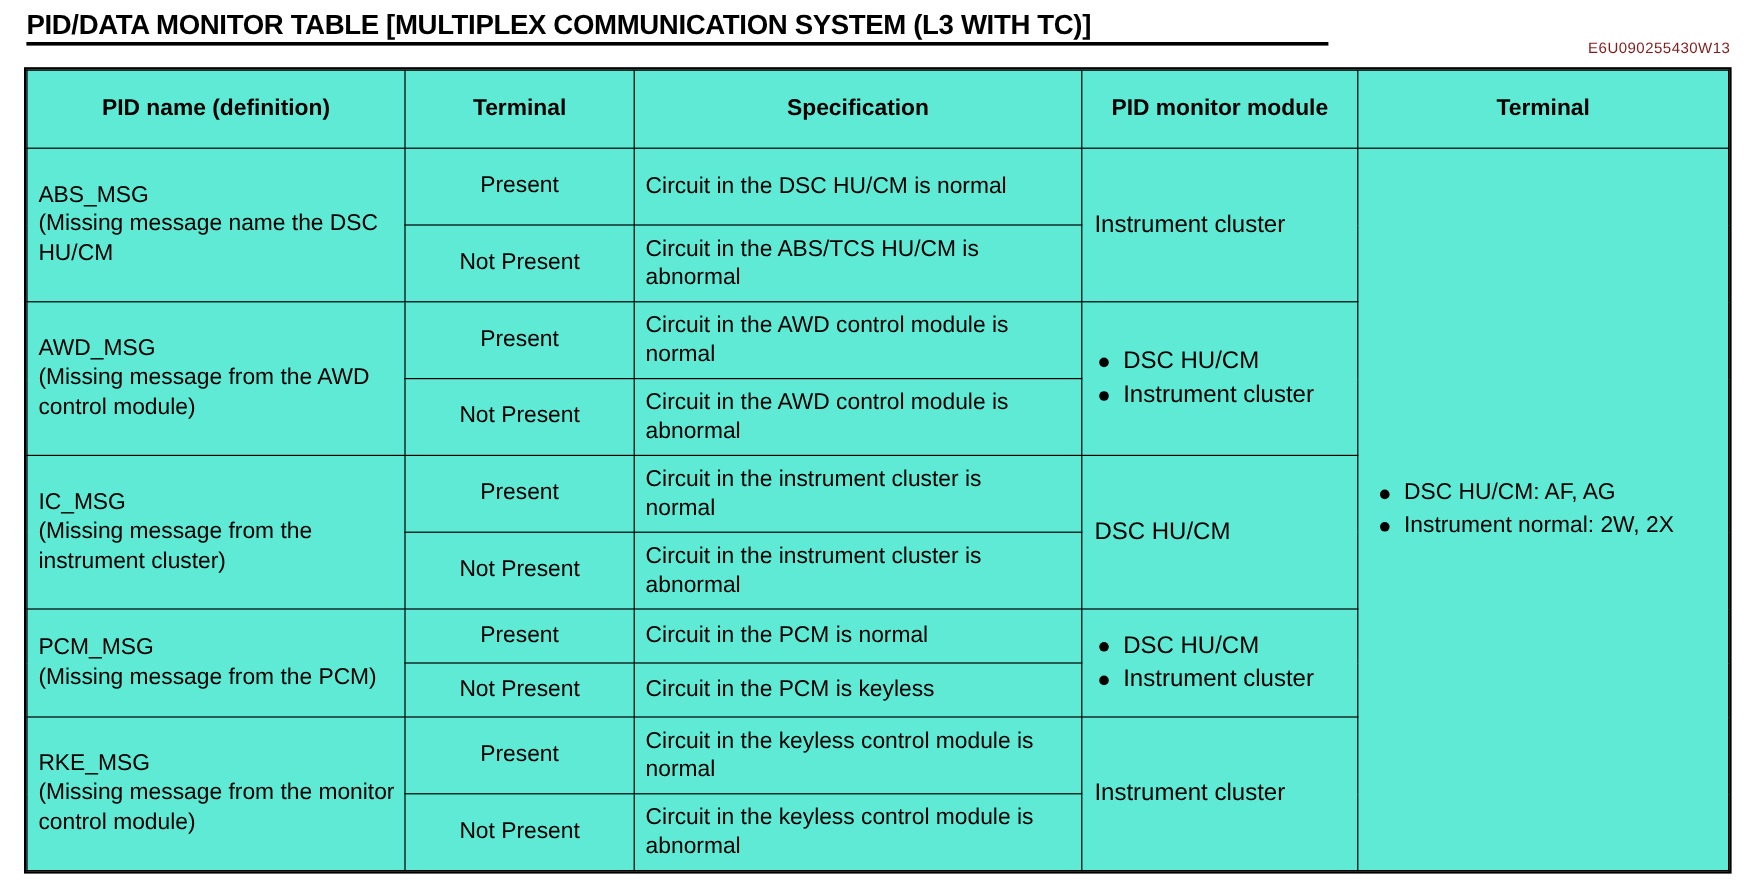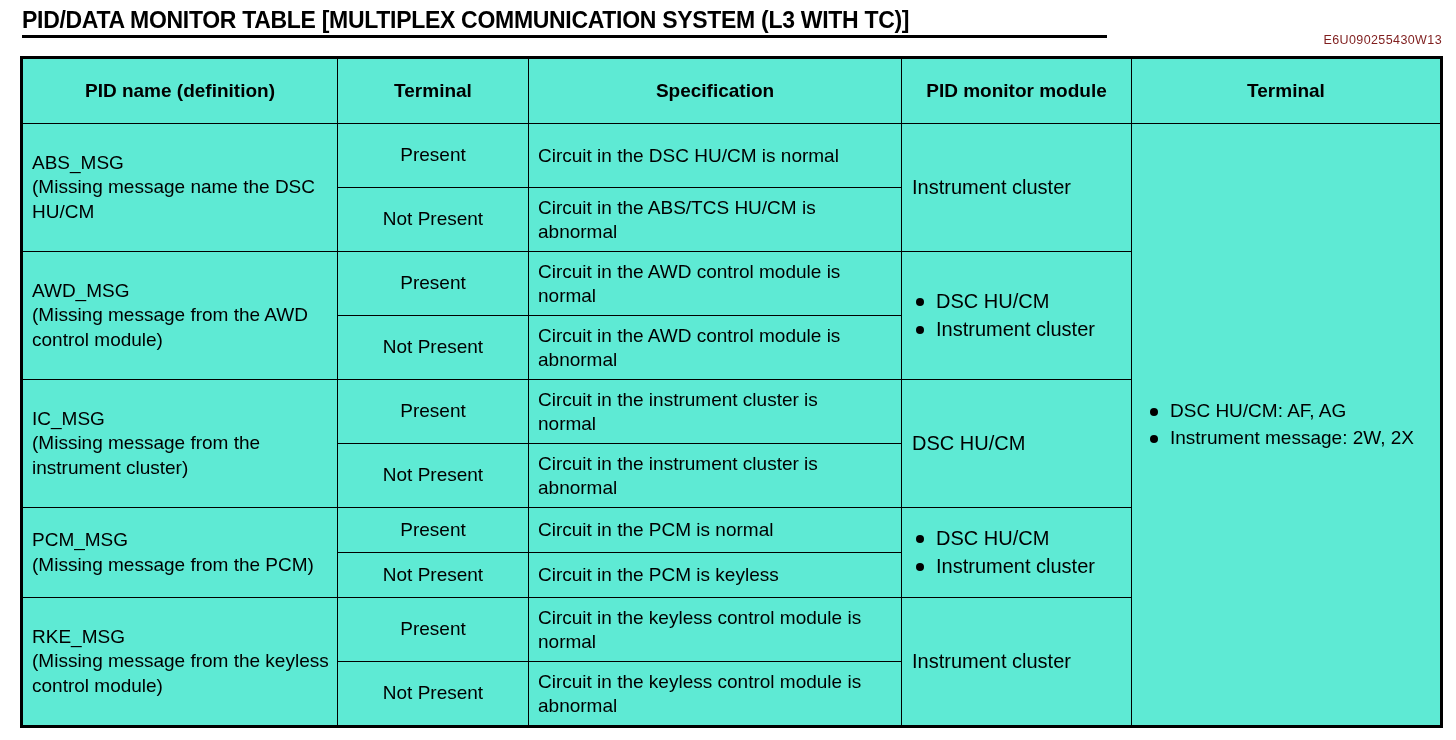--- a/index.html
+++ b/index.html
@@ -192,21 +192,21 @@
           <td class="pid-cell" rowspan="2">
             <span class="pid-name">ABS_MSG</span>
             <span class="pid-def">(Missing message name the DSC HU/CM</span>
           </td>
           <td class="cond-cell">Present</td>
           <td class="spec-cell">Circuit in the DSC HU/CM is normal</td>
           <td class="mod-cell centered" rowspan="2"><span>Instrument cluster</span></td>
           <td class="term-cell" rowspan="10">
             <ul class="bullets">
               <li>DSC HU/CM: AF, AG</li>
-              <li>Instrument message: 2W, 2X</li>
+              <li>Instrument normal: 2W, 2X</li>
             </ul>
           </td>
         </tr>
         <tr class="sub-b">
           <td class="cond-cell">Not Present</td>
           <td class="spec-cell">Circuit in the ABS/TCS HU/CM is abnormal</td>
         </tr>
         <tr class="sub-a">
           <td class="pid-cell" rowspan="2">
             <span class="pid-name">AWD_MSG</span>
@@ -252,21 +252,21 @@
             </ul>
           </td>
         </tr>
         <tr class="compact-b">
           <td class="cond-cell">Not Present</td>
           <td class="spec-cell">Circuit in the PCM is keyless</td>
         </tr>
         <tr class="sub-a">
           <td class="pid-cell" rowspan="2">
             <span class="pid-name">RKE_MSG</span>
-            <span class="pid-def">(Missing message from the keyless control module)</span>
+            <span class="pid-def">(Missing message from the monitor control module)</span>
           </td>
           <td class="cond-cell">Present</td>
           <td class="spec-cell">Circuit in the keyless control module is normal</td>
           <td class="mod-cell centered" rowspan="2"><span>Instrument cluster</span></td>
         </tr>
         <tr class="sub-b">
           <td class="cond-cell">Not Present</td>
           <td class="spec-cell">Circuit in the keyless control module is abnormal</td>
         </tr>
       </tbody>

